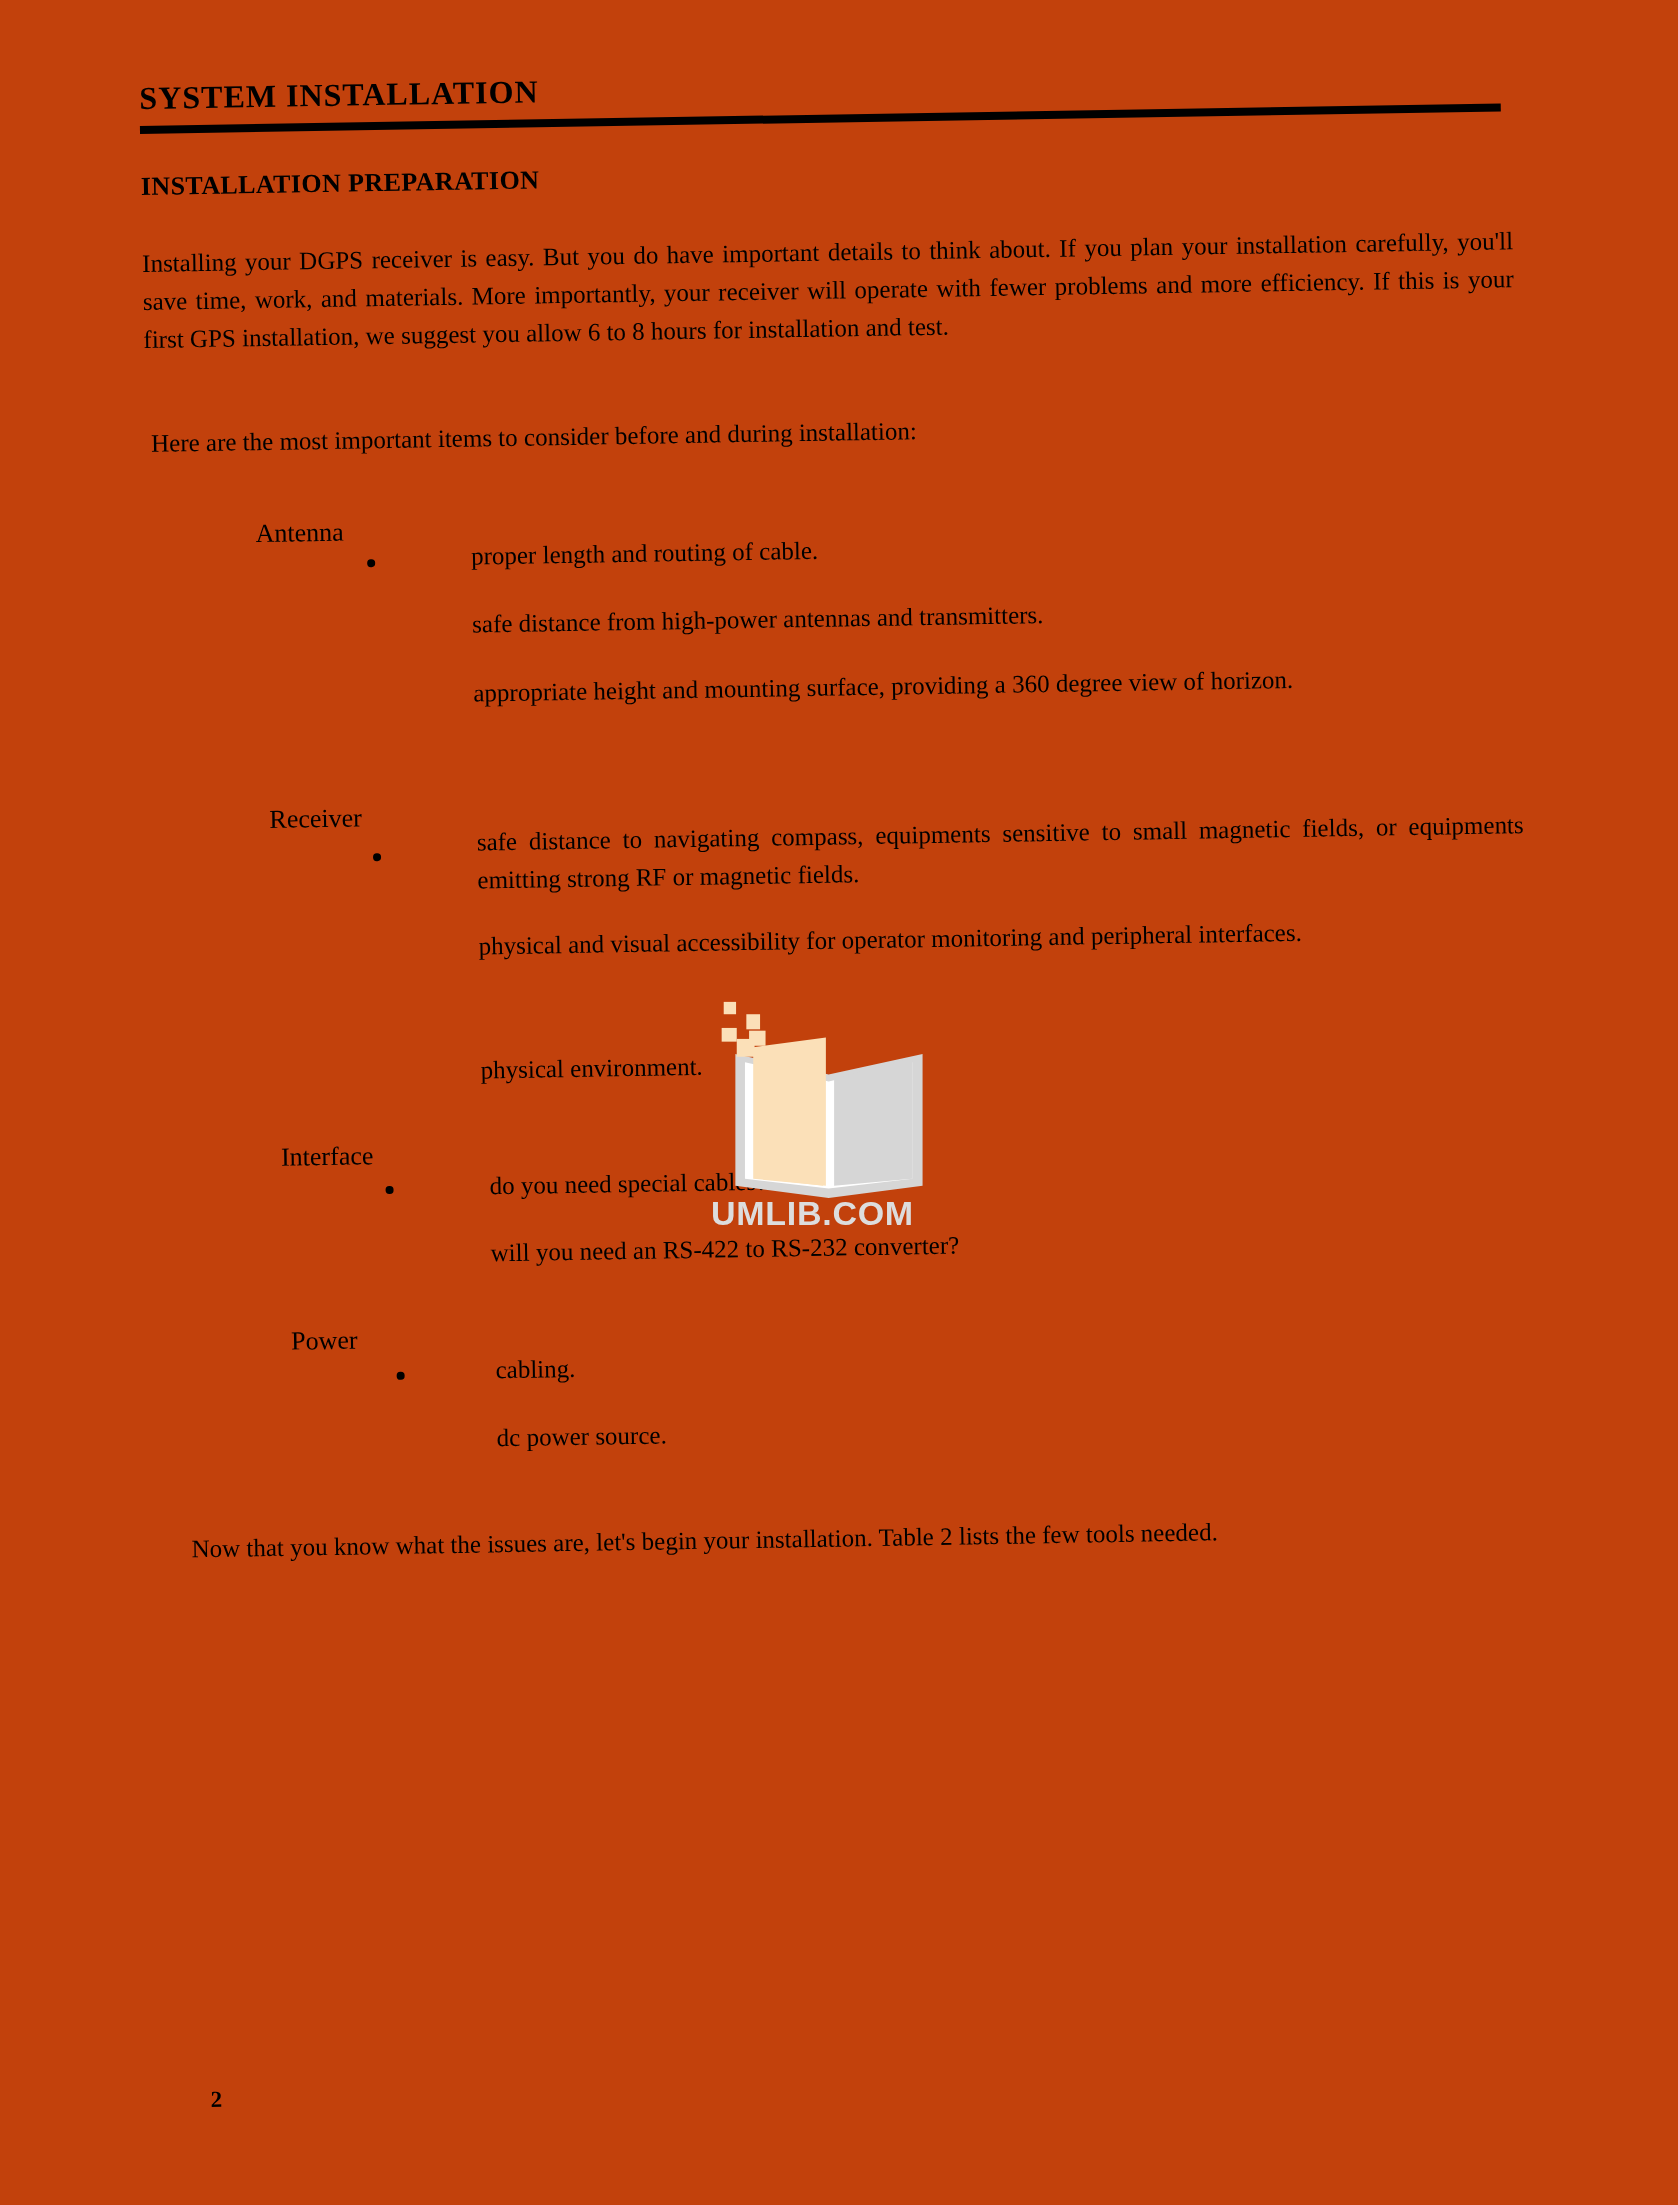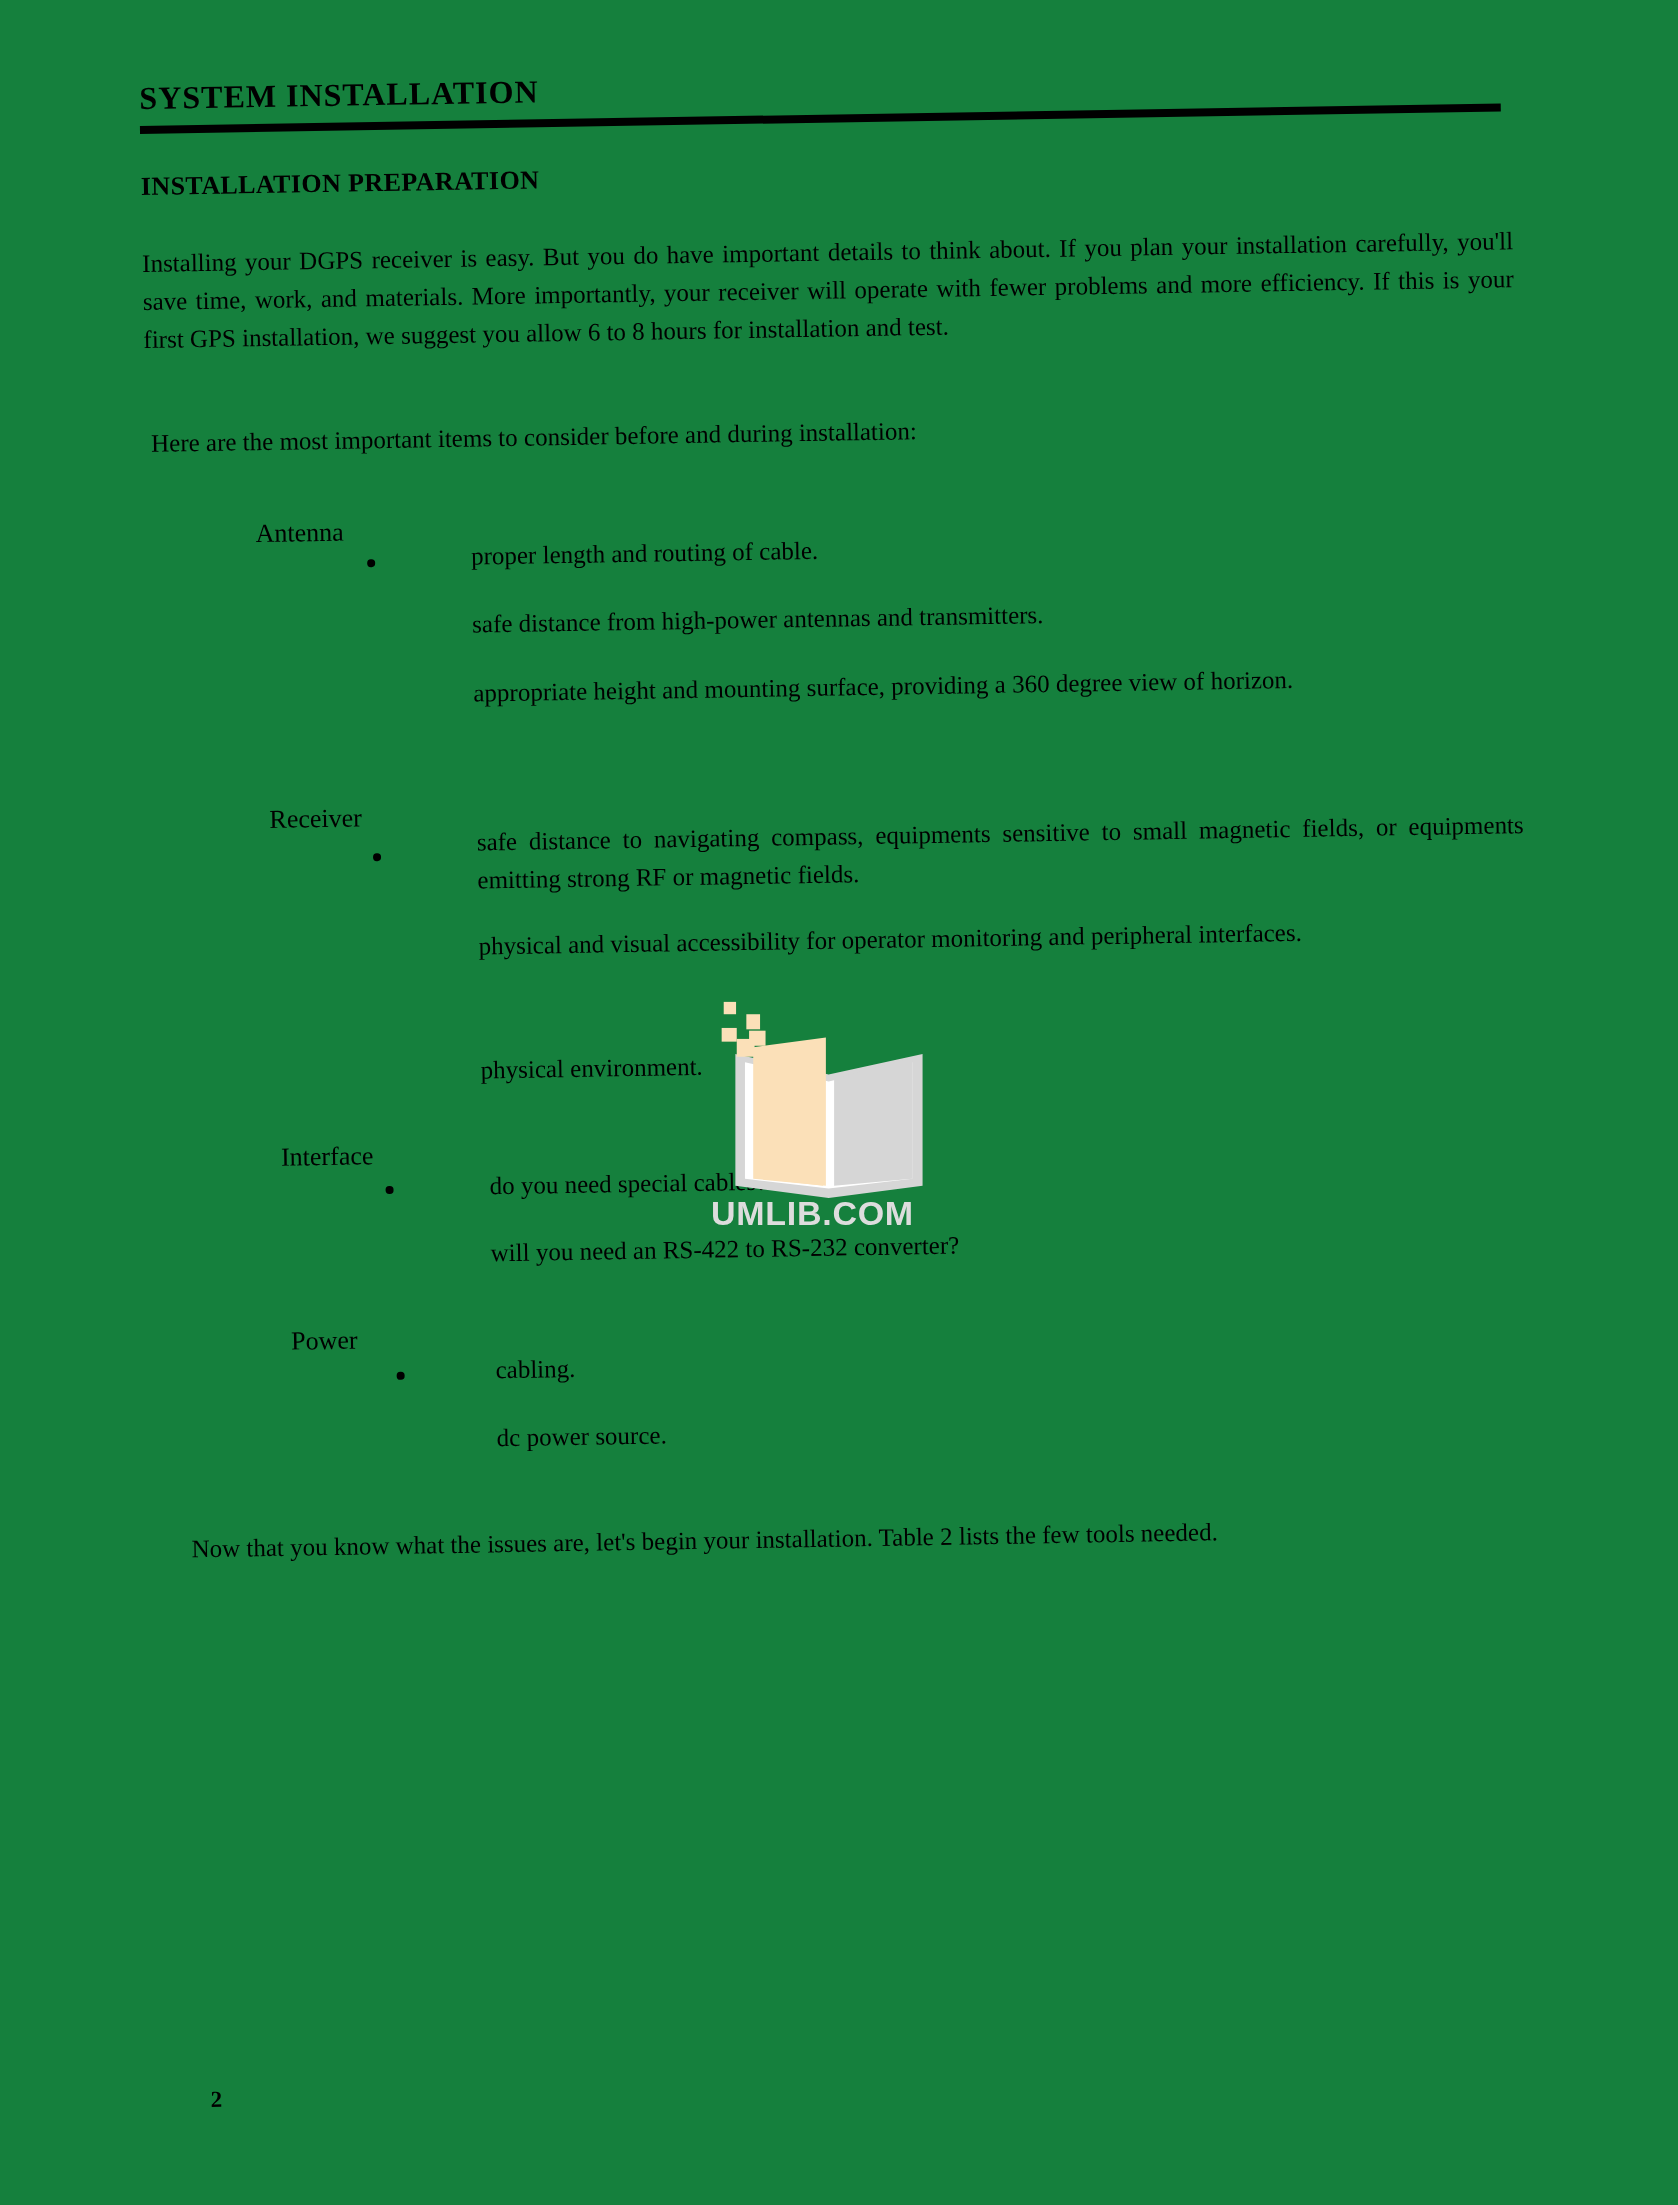--- a/index.html
+++ b/index.html
@@ -17,21 +17,21 @@
     -webkit-font-smoothing: none;
   }
 
   
   #page {
     position: absolute;
     left: 0;
     top: 0;
     width: 1678px;
     height: 2205px;
-    background: #15803d;
+    background: #c2410c;
   }
 
   #content {
     position: absolute;
     left: 0;
     top: 0;
     width: 1678px;
     height: 2205px;
     transform: rotate(-0.95deg);
     transform-origin: 206px 1097px;

